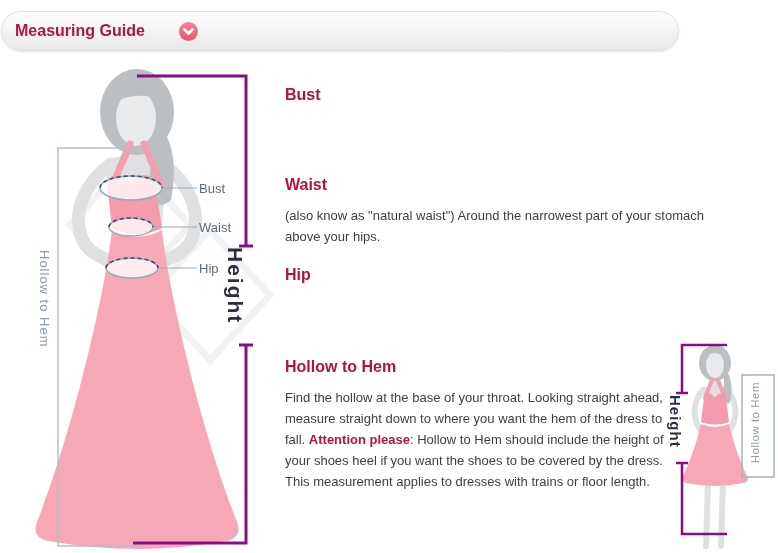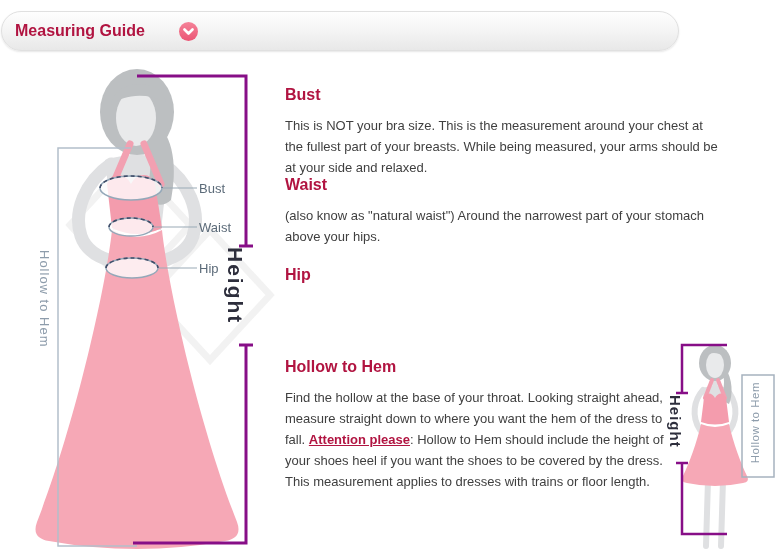--- a/index.html
+++ b/index.html
@@ -17,21 +17,21 @@
   }
   .header-title{margin-left:13px;font-size:16px;font-weight:bold;color:#b11441;}
   .chev{
     position:absolute;left:177px;top:10px;width:19px;height:19px;border-radius:50%;
     background:linear-gradient(#f58399,#eb5574);display:flex;align-items:center;justify-content:center;
   }
   
   .section{position:absolute;}
   .section h2{margin:0 0 11px 0;font-size:16px;font-weight:bold;color:#b11441;}
   .section p{margin:0;font-size:13px;line-height:21px;color:#3f3f3f;}
-  .attention{font-weight:bold;color:#b11441;text-decoration:underline;}
+  .attention{font-weight:bold;color:#b11441;}
   .sec-bust  {left:285px;top:86px; width:436px;}
   .sec-waist {left:285px;top:176px;width:436px;}
   .sec-hip   {left:285px;top:266px;width:436px;}
   .sec-hollow{left:285px;top:358px;width:382px;}
   
   .mlabel{position:absolute;font-size:13px;color:#5c6b79;}
   .vt-down{writing-mode:vertical-rl;text-orientation:mixed;}
   .vt-up{writing-mode:vertical-rl;text-orientation:mixed;transform:rotate(180deg);}
   .height-main{position:absolute;left:223px;top:247px;font-size:21px;font-weight:bold;
     letter-spacing:2px;color:#2d2e3c;}
@@ -103,21 +103,20 @@
   </svg>
 
   <span class="mlabel" style="left:199px;top:181px">Bust</span>
   <span class="mlabel" style="left:199px;top:220px">Waist</span>
   <span class="mlabel" style="left:199px;top:261px">Hip</span>
   <span class="height-main vt-down">Height</span>
   <span class="hollow-main vt-down">Hollow to Hem</span>
 
   <div class="section sec-bust">
     <h2>Bust</h2>
-    <p>This is NOT your bra size. This is the measurement around your chest at the fullest part of your breasts. While being measured, your arms should be at your side and relaxed.</p>
   </div>
   <div class="section sec-waist">
     <h2>Waist</h2>
     <p>(also know as "natural waist") Around the narrowest part of your stomach above your hips.</p>
   </div>
   <div class="section sec-hip">
     <h2>Hip</h2>
   </div>
   <div class="section sec-hollow">
     <h2>Hollow to Hem</h2>

